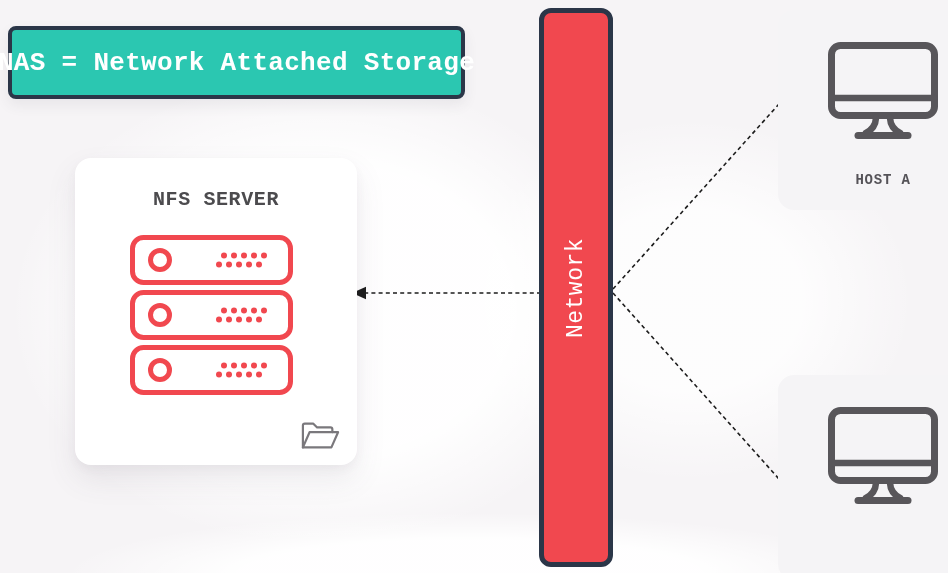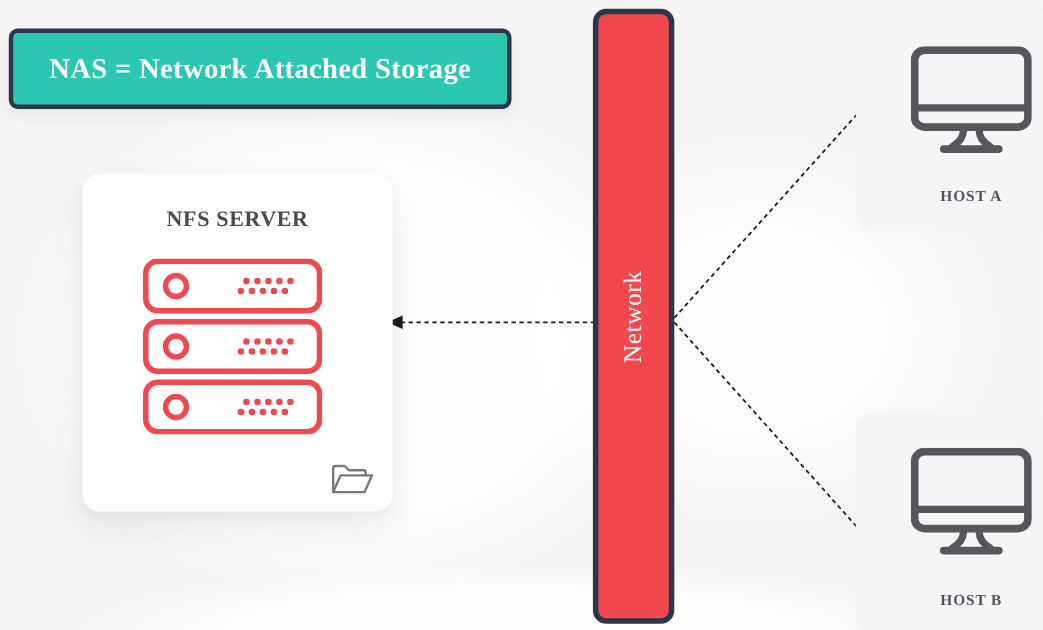--- a/index.html
+++ b/index.html
@@ -1,21 +1,21 @@
 <!DOCTYPE html>
 <html style="--teal: #2BC7B1; --red: #F1484F; --navy: #2B3648; --ink: #1C1C1C; --icon-gray: #58565A; --folder-gray: #7A787C; --heading-gray: #4C4B4E; --host-label-gray: #555358; --card-white: #FFFFFF; --host-card-gray: #F5F4F6; --background: #F6F4F6;"><head>
 <meta charset="utf-8">
 <style>
   html,body{margin:0;padding:0;background:#e9e7ea;}
   *{box-sizing:border-box;}
   #canvas{
     position:relative;
     width:948px;height:573px;
     overflow:hidden;
-    font-family:Liberation Serif, serif;
+    font-family:Liberation Mono, monospace;
     background-color:var(--background,#F6F4F6);
     background-image:
       radial-gradient(ellipse 430px 330px at 320px 310px, rgba(255,255,255,.95) 45%, rgba(255,255,255,0) 72%),
       radial-gradient(ellipse 320px 260px at 690px 300px, rgba(255,255,255,.8) 35%, rgba(255,255,255,0) 70%),
       radial-gradient(ellipse 520px 80px at 470px 575px, rgba(255,255,255,.95) 45%, rgba(255,255,255,0) 78%);
   }
 
   
   .banner{
     position:absolute;left:8px;top:26px;width:457px;height:73px;
@@ -161,16 +161,15 @@
   <div class="host-card host-b">
     <svg class="monitor-svg" width="110" height="100" viewBox="0 0 110 100">
       <g class="mon-stroke">
         <rect class="mon-thick" x="3.5" y="3.5" width="103" height="70" rx="9"></rect>
         <line x1="4" y1="56" x2="106" y2="56"></line>
         <path d="M48 76 Q47.5 86 38 91"></path>
         <path d="M62 76 Q62.5 86 72 91"></path>
         <line class="mon-thick" x1="30" y1="93.5" x2="80" y2="93.5"></line>
       </g>
     </svg>
-    <div class="host-label">HOST B</div>
   </div>
 
 </div>
 
 </body></html>

